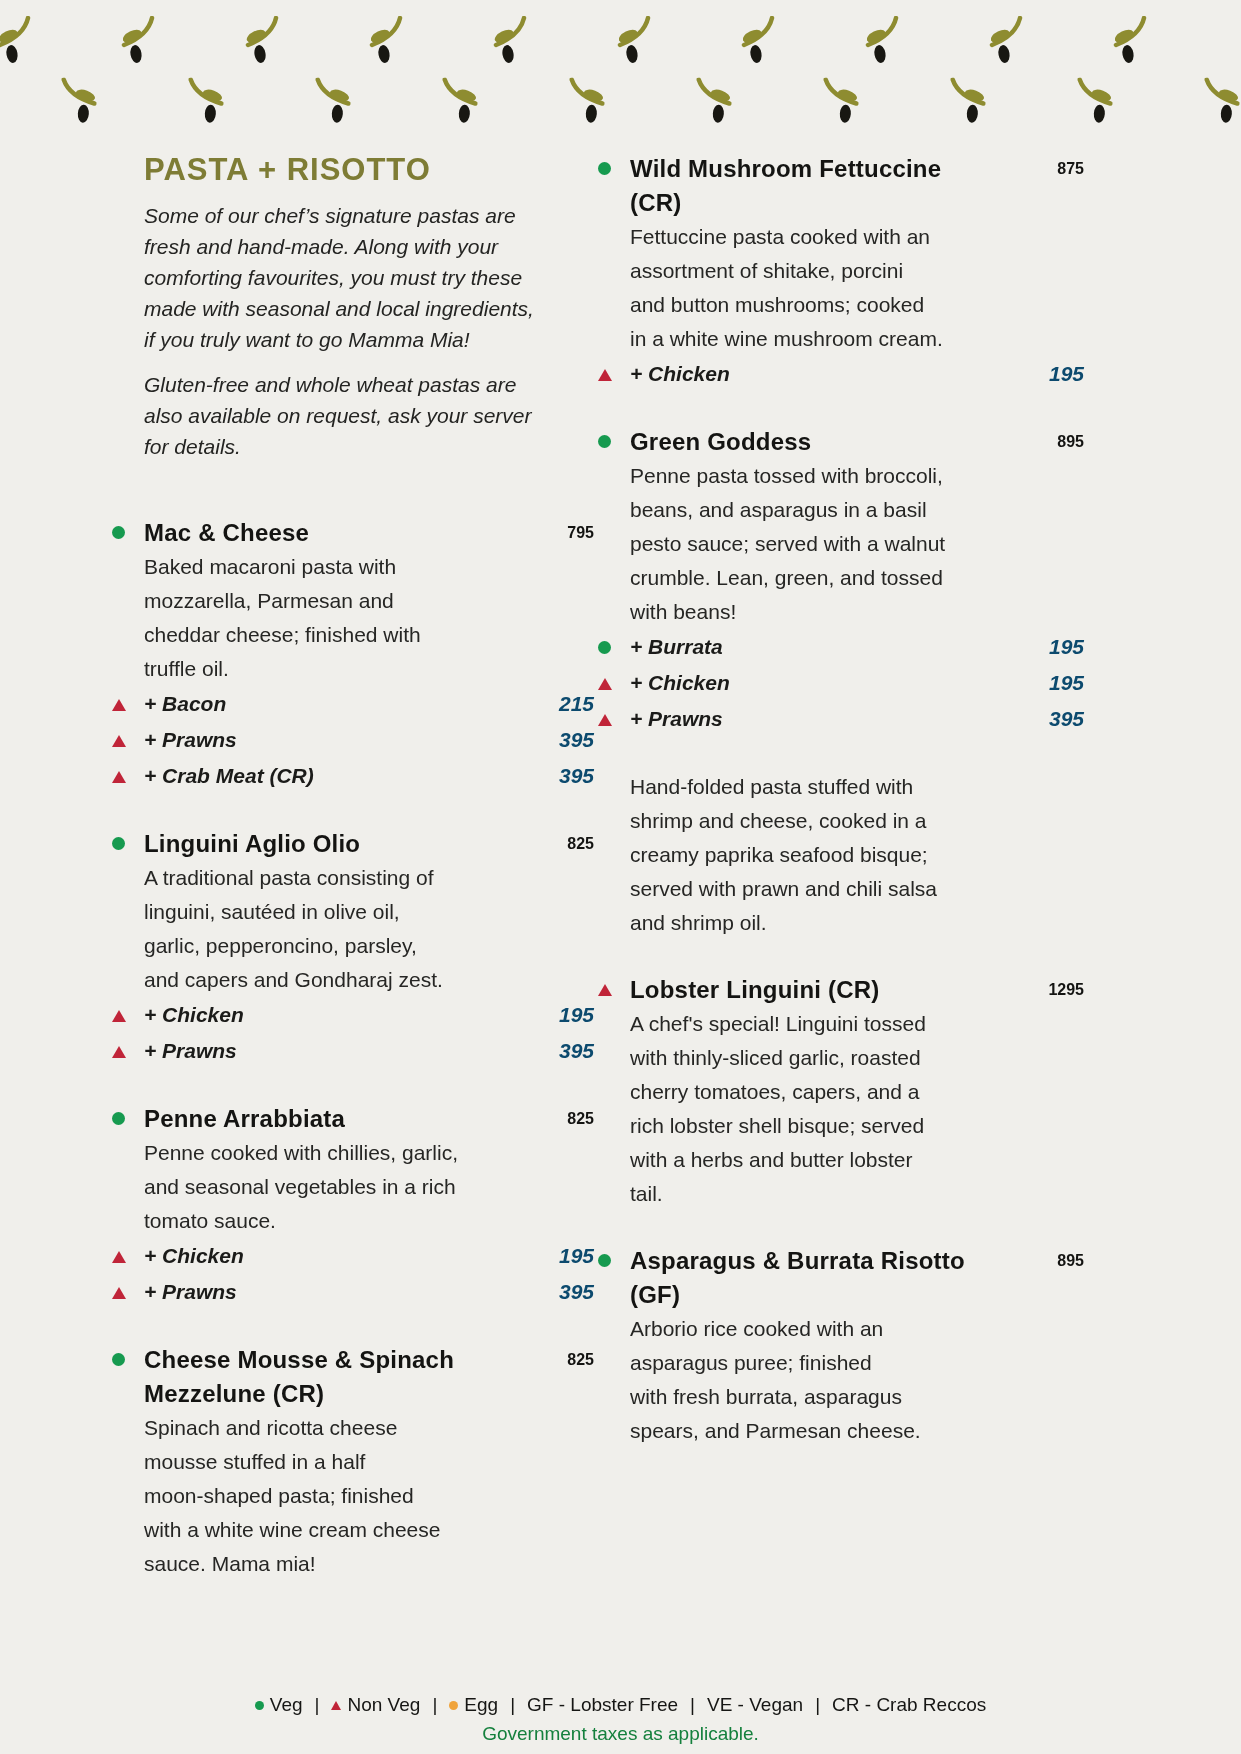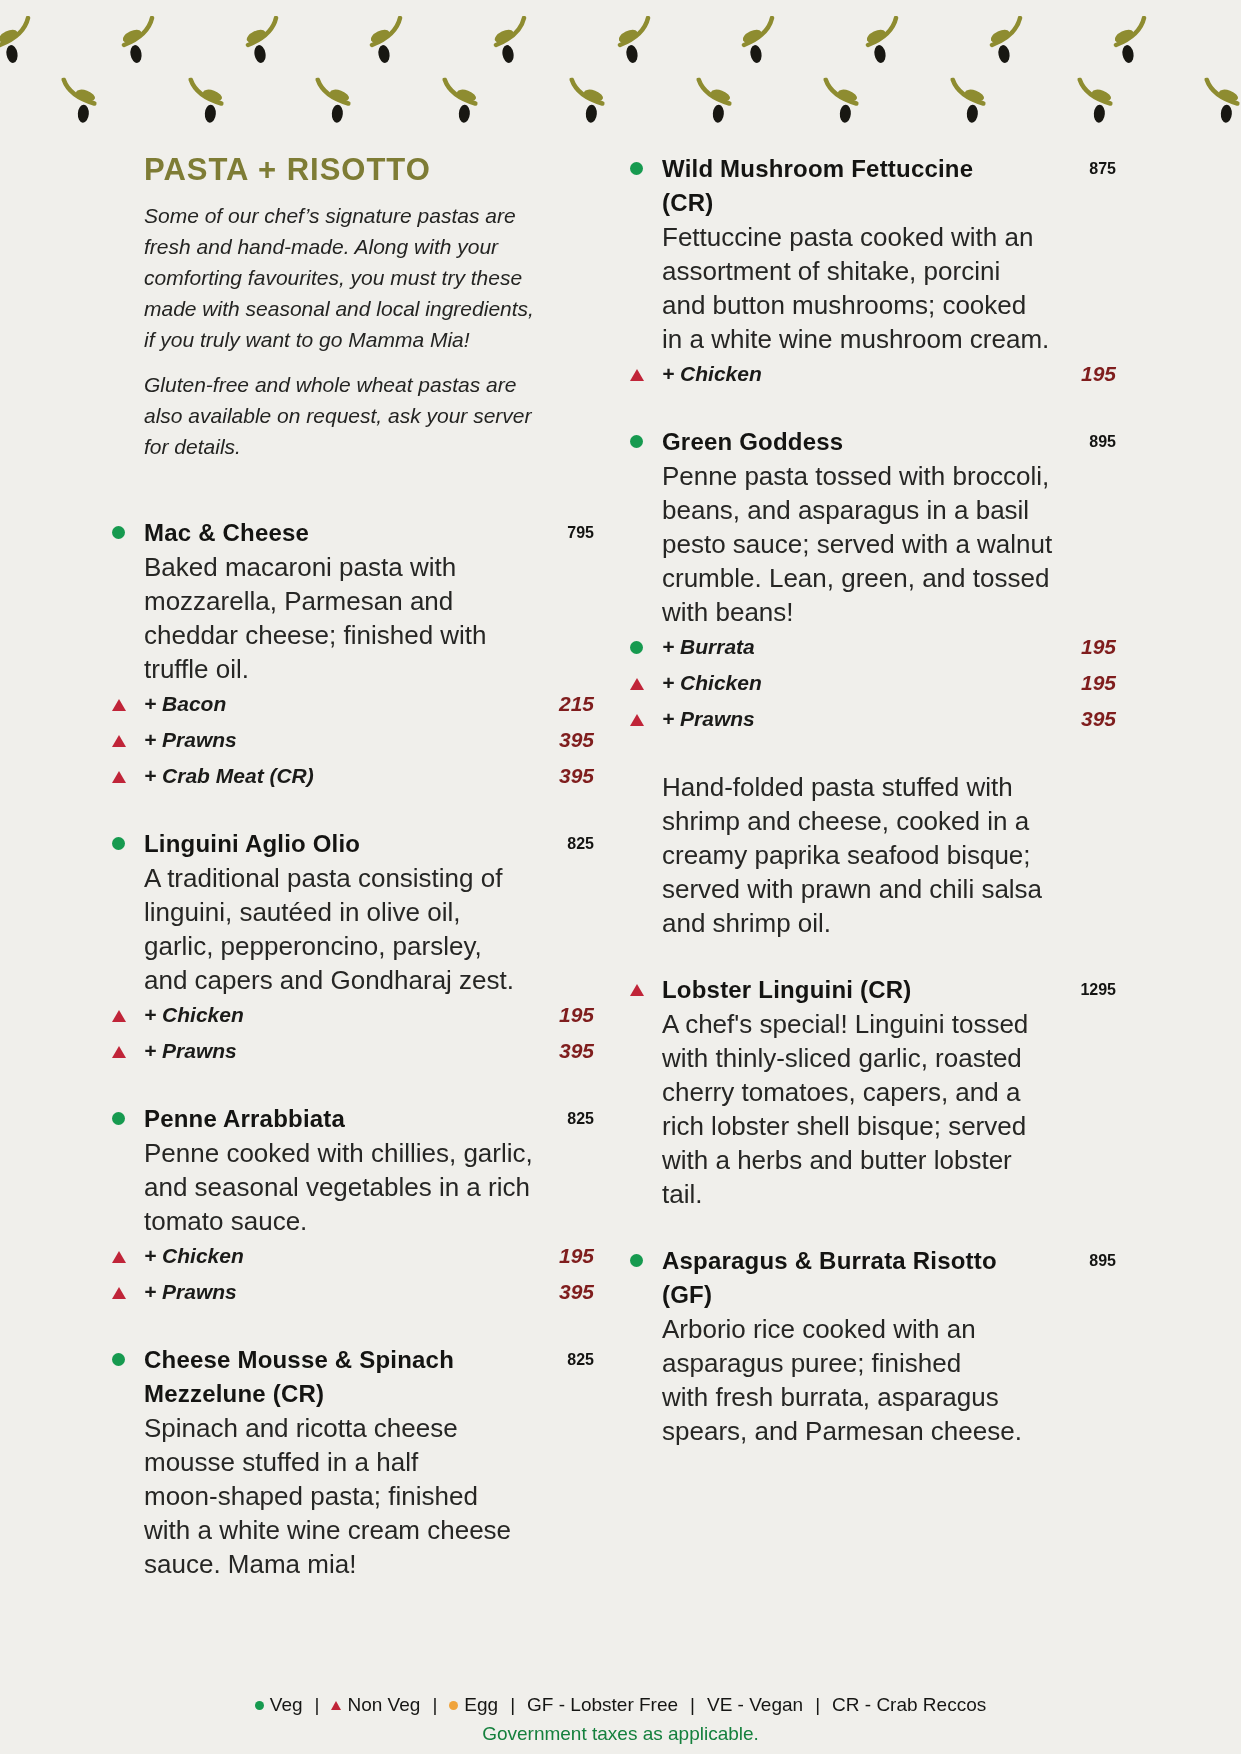--- a/index.html
+++ b/index.html
@@ -11,21 +11,21 @@
   }
   
   .decor-row{position:absolute;left:0;width:100%;height:52px;}
   .decor-row.first{top:16px;}
   .decor-row.second{top:76px;}
   .sprig{position:absolute;top:0;width:40px;height:50px;}
   .decor-row.second .sprig svg{transform:scaleX(-1) rotate(6deg);}
   
   .col{position:absolute;top:152px;}
   .col.left{left:112px;width:482px;}
-  .col.right{left:630px;width:486px;}
+  .col.right{left:598px;width:486px;}
   h1.title{
     margin:0 0 12px 32px;font-size:31px;line-height:36px;font-weight:bold;
     letter-spacing:1px;color:#7e7c35;
   }
   p.intro{
     margin:0 0 14px 32px;font-size:21px;line-height:31px;font-style:italic;
     white-space:pre-line;color:#242422;
   }
   #left-items{margin-top:54px;}
   .menu-item + .menu-item{margin-top:33px;}
@@ -34,26 +34,26 @@
   .addon .gutter{padding-top:11px;}
   .item-name{
     flex:1;font-size:24px;line-height:34px;font-weight:bold;color:#141412;
     white-space:pre-line;letter-spacing:0.2px;
   }
   .item-price{
     font-size:16px;line-height:34px;font-weight:bold;color:#141412;
     margin-left:8px;white-space:nowrap;
   }
   .item-desc{
-    margin-left:32px;font-size:26px;line-height:34px;color:#262624;
+    margin-left:32px;font-size:21px;line-height:34px;color:#262624;
     white-space:pre-line;
   }
   .addon{display:flex;align-items:flex-start;font-style:italic;font-weight:bold;}
   .addon-label{flex:1;font-size:21px;line-height:36px;color:#1b1b19;}
-  .addon-price{font-size:21px;line-height:36px;color:#7f1d1d;white-space:nowrap;}
+  .addon-price{font-size:21px;line-height:36px;color:#0c4a6e;white-space:nowrap;}
   
   .m{display:inline-block;}
   .m-veg{width:13px;height:13px;border-radius:50%;background:#169a4f;}
   .m-non_veg{width:0;height:0;border-left:7px solid transparent;
     border-right:7px solid transparent;border-bottom:12px solid #c02438;}
   .m-egg{width:13px;height:13px;border-radius:50%;background:#f0a43c;}
   .sm.m-veg,.sm.m-egg{width:9px;height:9px;}
   .sm.m-non_veg{border-left-width:5px;border-right-width:5px;border-bottom-width:9px;}
   
   .footer{position:absolute;left:0;right:0;top:1694px;text-align:center;}

